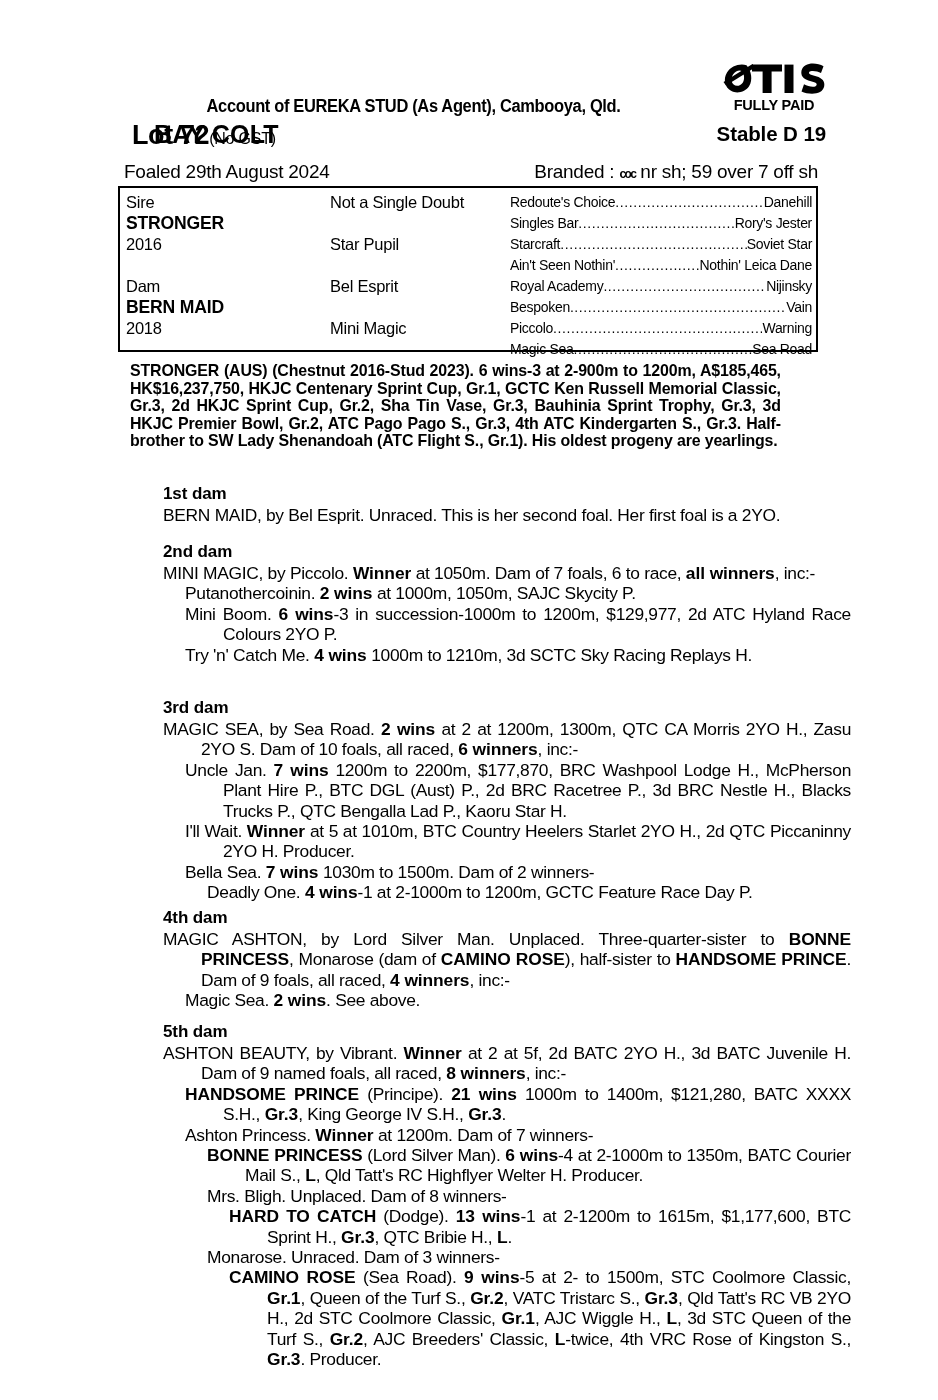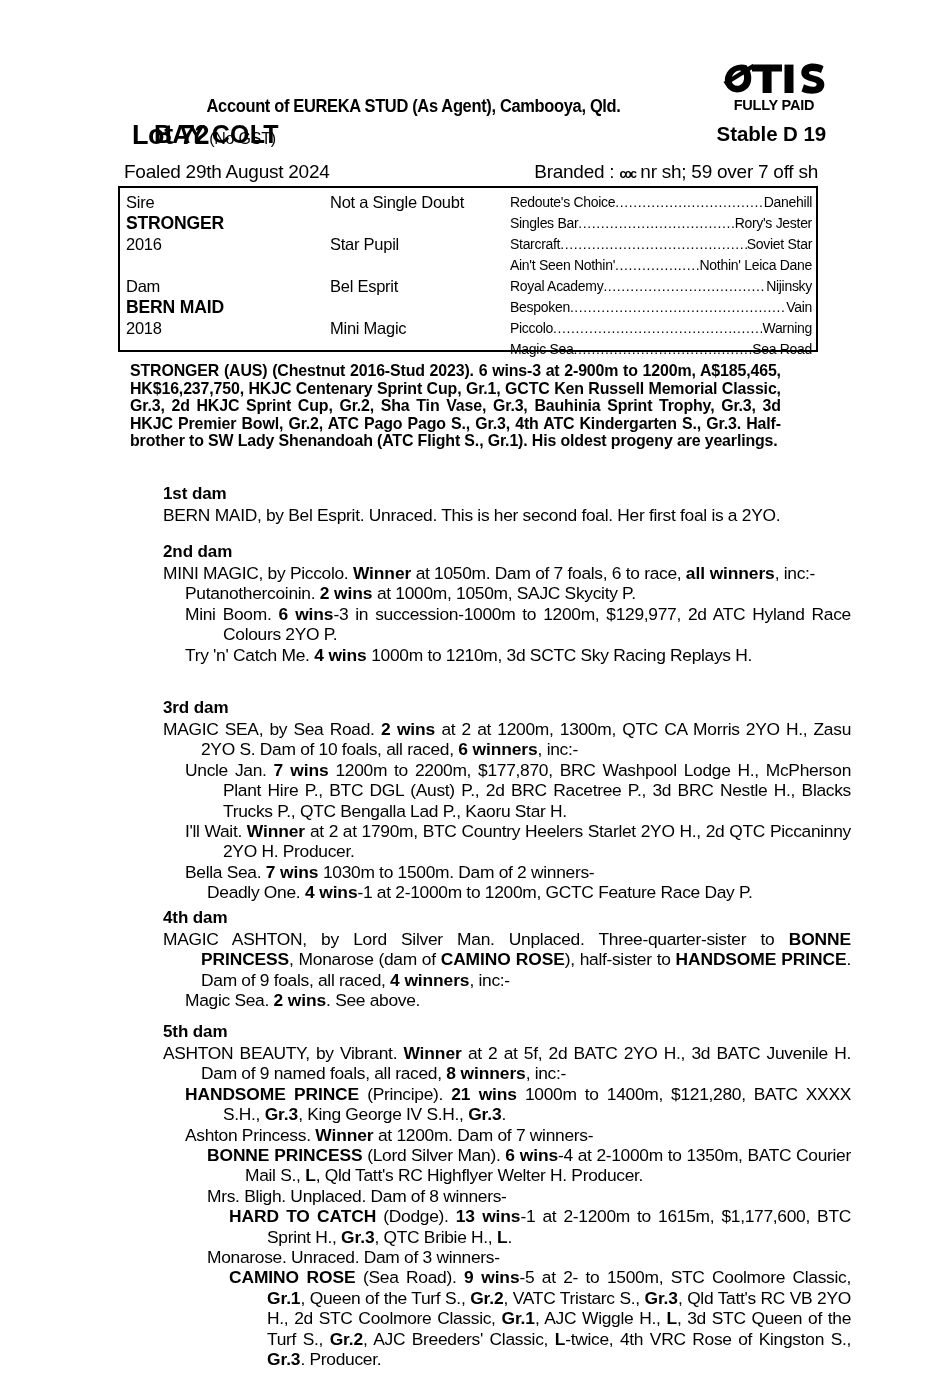--- a/index.html
+++ b/index.html
@@ -312,21 +312,21 @@
         <div class="sec-head">2nd dam</div>
         <p class="ln h0"><span>MINI MAGIC, by Piccolo. </span><b>Winner</b><span> at 1050m. Dam of 7 foals, 6 to race, </span><b>all winners</b><span>, inc:-</span></p>
         <p class="ln h1"><span>Putanothercoinin. </span><b>2 wins</b><span> at 1000m, 1050m, SAJC Skycity P.</span></p>
         <p class="ln h1"><span>Mini Boom. </span><b>6 wins</b><span>-3 in succession-1000m to 1200m, $129,977, 2d ATC Hyland Race Colours 2YO P.</span></p>
         <p class="ln h1"><span>Try 'n' Catch Me. </span><b>4 wins</b><span> 1000m to 1210m, 3d SCTC Sky Racing Replays H.</span></p>
       </div>
       <div class="section" style="top: 698px;">
         <div class="sec-head">3rd dam</div>
         <p class="ln h0"><span>MAGIC SEA, by Sea Road. </span><b>2 wins</b><span> at 2 at 1200m, 1300m, QTC CA Morris 2YO H., Zasu 2YO S. Dam of 10 foals, all raced, </span><b>6 winners</b><span>, inc:-</span></p>
         <p class="ln h1"><span>Uncle Jan. </span><b>7 wins</b><span> 1200m to 2200m, $177,870, BRC Washpool Lodge H., McPherson Plant Hire P., BTC DGL (Aust) P., 2d BRC Racetree P., 3d BRC Nestle H., Blacks Trucks P., QTC Bengalla Lad P., Kaoru Star H.</span></p>
-        <p class="ln h1"><span>I'll Wait. </span><b>Winner</b><span> at 2 at 1790m, BTC Country Heelers Starlet 2YO H., 2d QTC Piccaninny 2YO H. Producer.</span></p>
+        <p class="ln h1"><span>I'll Wait. </span><b>Winner</b><span> at 5 at 1010m, BTC Country Heelers Starlet 2YO H., 2d QTC Piccaninny 2YO H. Producer.</span></p>
         <p class="ln h1"><span>Bella Sea. </span><b>7 wins</b><span> 1030m to 1500m. Dam of 2 winners-</span></p>
         <p class="ln h2"><span>Deadly One. </span><b>4 wins</b><span>-1 at 2-1000m to 1200m, GCTC Feature Race Day P.</span></p>
       </div>
       <div class="section" style="top: 908px;">
         <div class="sec-head">4th dam</div>
         <p class="ln h0"><span>MAGIC ASHTON, by Lord Silver Man. Unplaced. Three-quarter-sister to </span><b>BONNE PRINCESS</b><span>, Monarose (dam of </span><b>CAMINO ROSE</b><span>), half-sister to </span><b>HANDSOME PRINCE</b><span>. Dam of 9 foals, all raced, </span><b>4 winners</b><span>, inc:-</span></p>
         <p class="ln h1"><span>Magic Sea. </span><b>2 wins</b><span>. See above.</span></p>
       </div>
       <div class="section" style="top: 1022px;">
         <div class="sec-head">5th dam</div>

